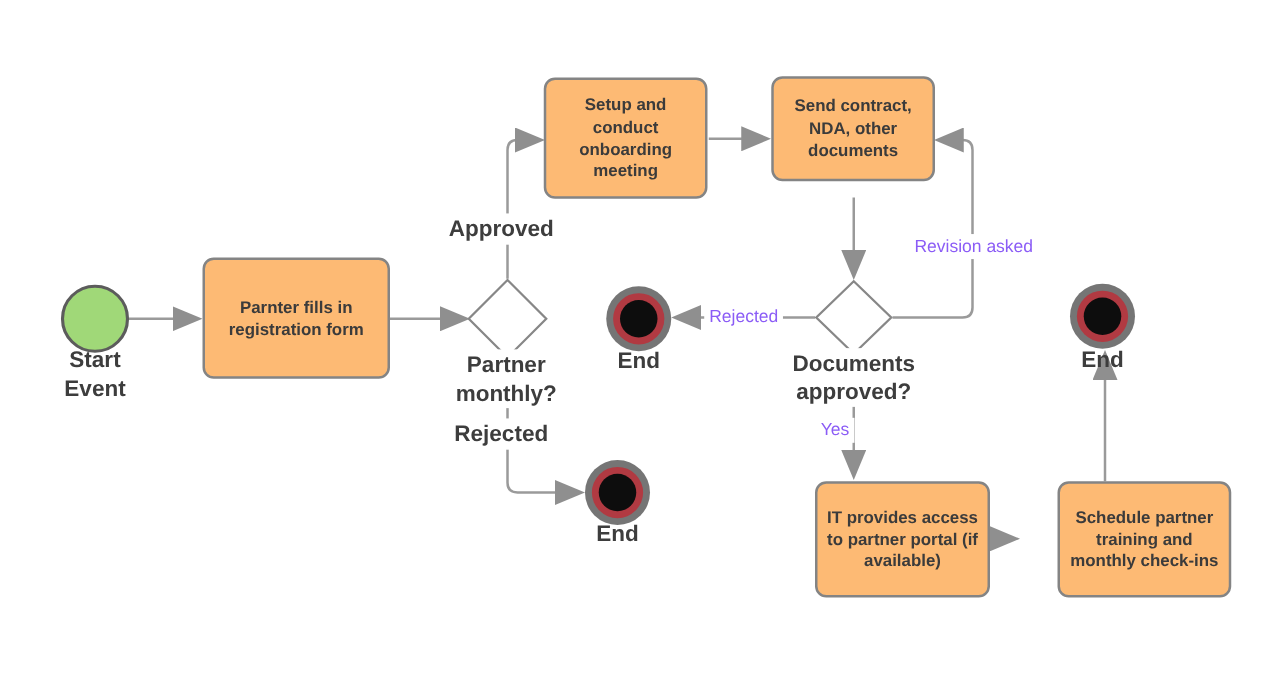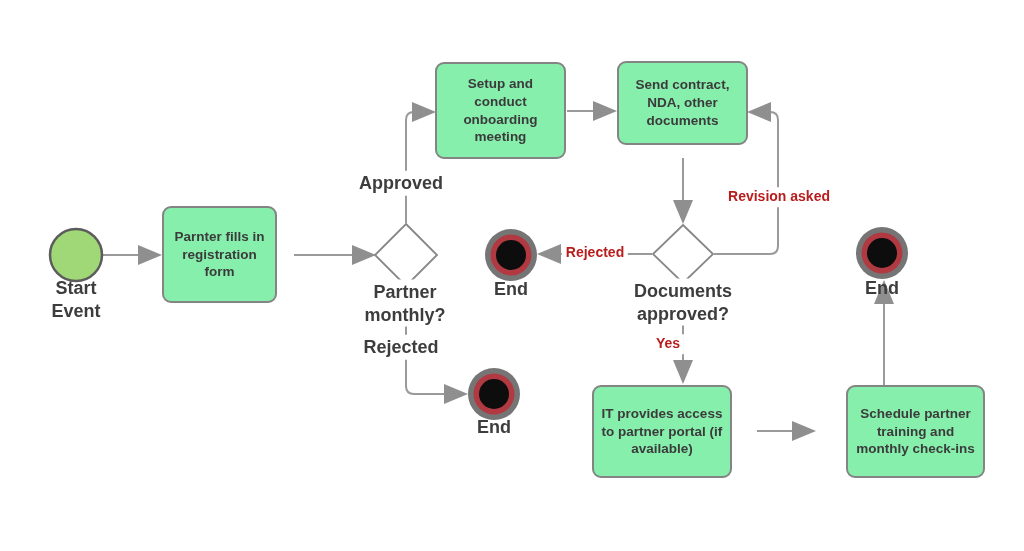--- a/index.html
+++ b/index.html
@@ -10,21 +10,21 @@
     background: #ffffff;
     font-family: "Liberation Sans", sans-serif;
     overflow: hidden;
   }
   .layer { position: absolute; left: 0; top: 0; }
   .edge { fill: none; stroke: #9a9a9a; stroke-width: 2; }
   .shape-stroke { stroke: #878787; }
   .task {
     position: absolute;
     box-sizing: border-box;
-    background: #86efac;
+    background: #fdba74;
     border: 2px solid #848484;
     border-radius: 9px;
     display: flex;
     align-items: center;
     justify-content: center;
     text-align: center;
     font-weight: 700;
     font-size: 13.5px;
     line-height: 1.32;
     color: #3b3b3b;
@@ -33,21 +33,21 @@
   }
   .lbl {
     position: absolute;
     transform: translate(-50%, -50%);
     text-align: center;
     font-size: 14px;
     line-height: 1.25;
     white-space: pre-line;
   }
   .lbl.bold { font-weight: 700; color: #3d3d3d; font-size: 18px; }
-  .lbl.muted { font-weight: 700; color: #b91c1c; }
+  .lbl.muted { font-weight: 400; color: #8b5cf6; }
   .lbl.chip { background: #ffffff; padding: 1px 4px; }
 </style>
 </head>
 <body>
 
 <div class="canvas">
 
   <svg class="layer" width="1024" height="551" viewBox="0 0 1024 551">
     <defs>
       <marker id="arw" viewBox="0 0 12 10" refX="10" refY="5" markerWidth="12" markerHeight="10" orient="auto">
@@ -82,33 +82,33 @@
       <circle cx="494" cy="394" r="20.5" fill="#b13a42"></circle>
       <circle cx="494" cy="394" r="15" fill="#0d0d0d"></circle>
     </g>
     <g>
       <circle cx="882" cy="253" r="26" fill="#757575"></circle>
       <circle cx="882" cy="253" r="20.5" fill="#b13a42"></circle>
       <circle cx="882" cy="253" r="15" fill="#0d0d0d"></circle>
     </g>
   </svg>
 
-  <div class="task" style="left:162px; top:206px; width:115px; height:97px; padding:2px 8px;">Parnter fills in
+  <div class="task" style="left:162px; top:206px; width:150px; height:97px; padding:2px 8px;">Parnter fills in
 registration form</div>
 
   <div class="task" style="left:435px; top:62px; width:131px; height:97px; padding:2px 16px;">Setup and
 conduct
 onboarding
 meeting</div>
 
   <div class="task" style="left:617px; top:61px; width:131px; height:84px; padding:2px 12px;">Send contract,
 NDA, other
 documents</div>
 
-  <div class="task" style="left:592px; top:385px; width:140px; height:93px; padding:2px 1px;">IT provides access
+  <div class="task" style="left:652px; top:385px; width:140px; height:93px; padding:2px 1px;">IT provides access
 to partner portal (if
 available)</div>
 
   <div class="task" style="left:816px; top:385px; width:139px; height:93px; padding:2px 2px;margin-left:30px;">Schedule partner
 training and
 monthly check-ins</div>
 
   <div class="lbl bold" style="left:76px; top:299px;">Start
 Event</div>
 

